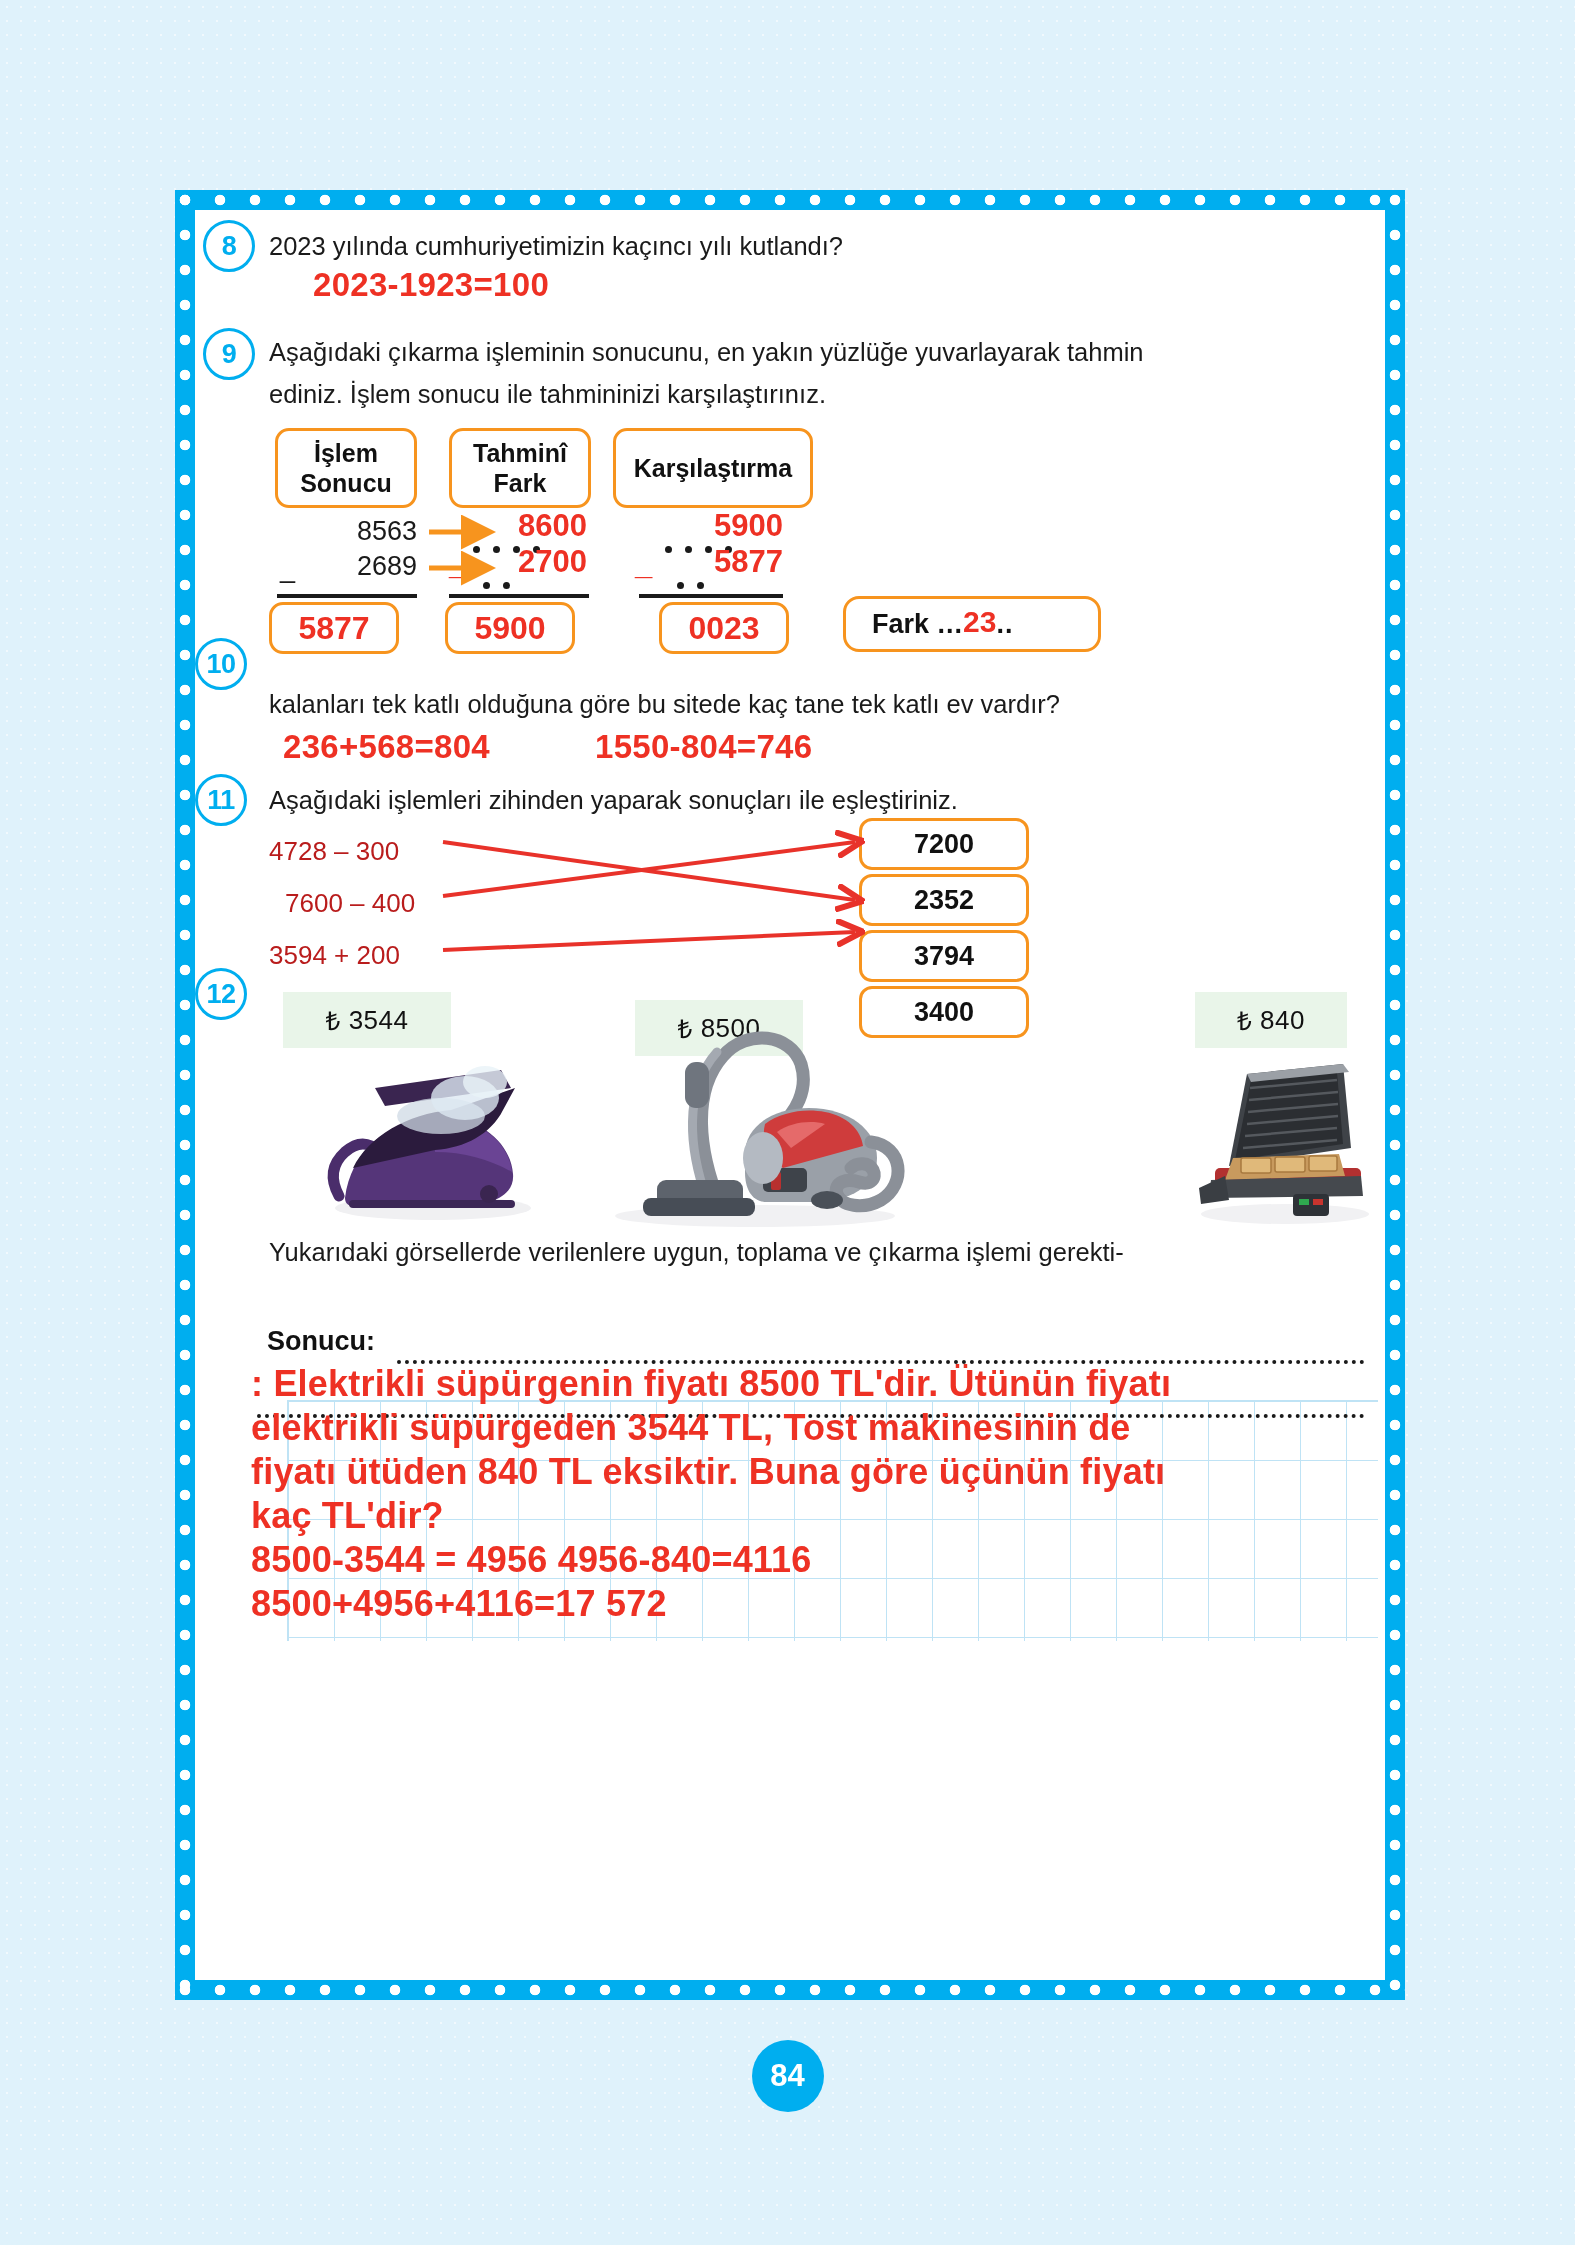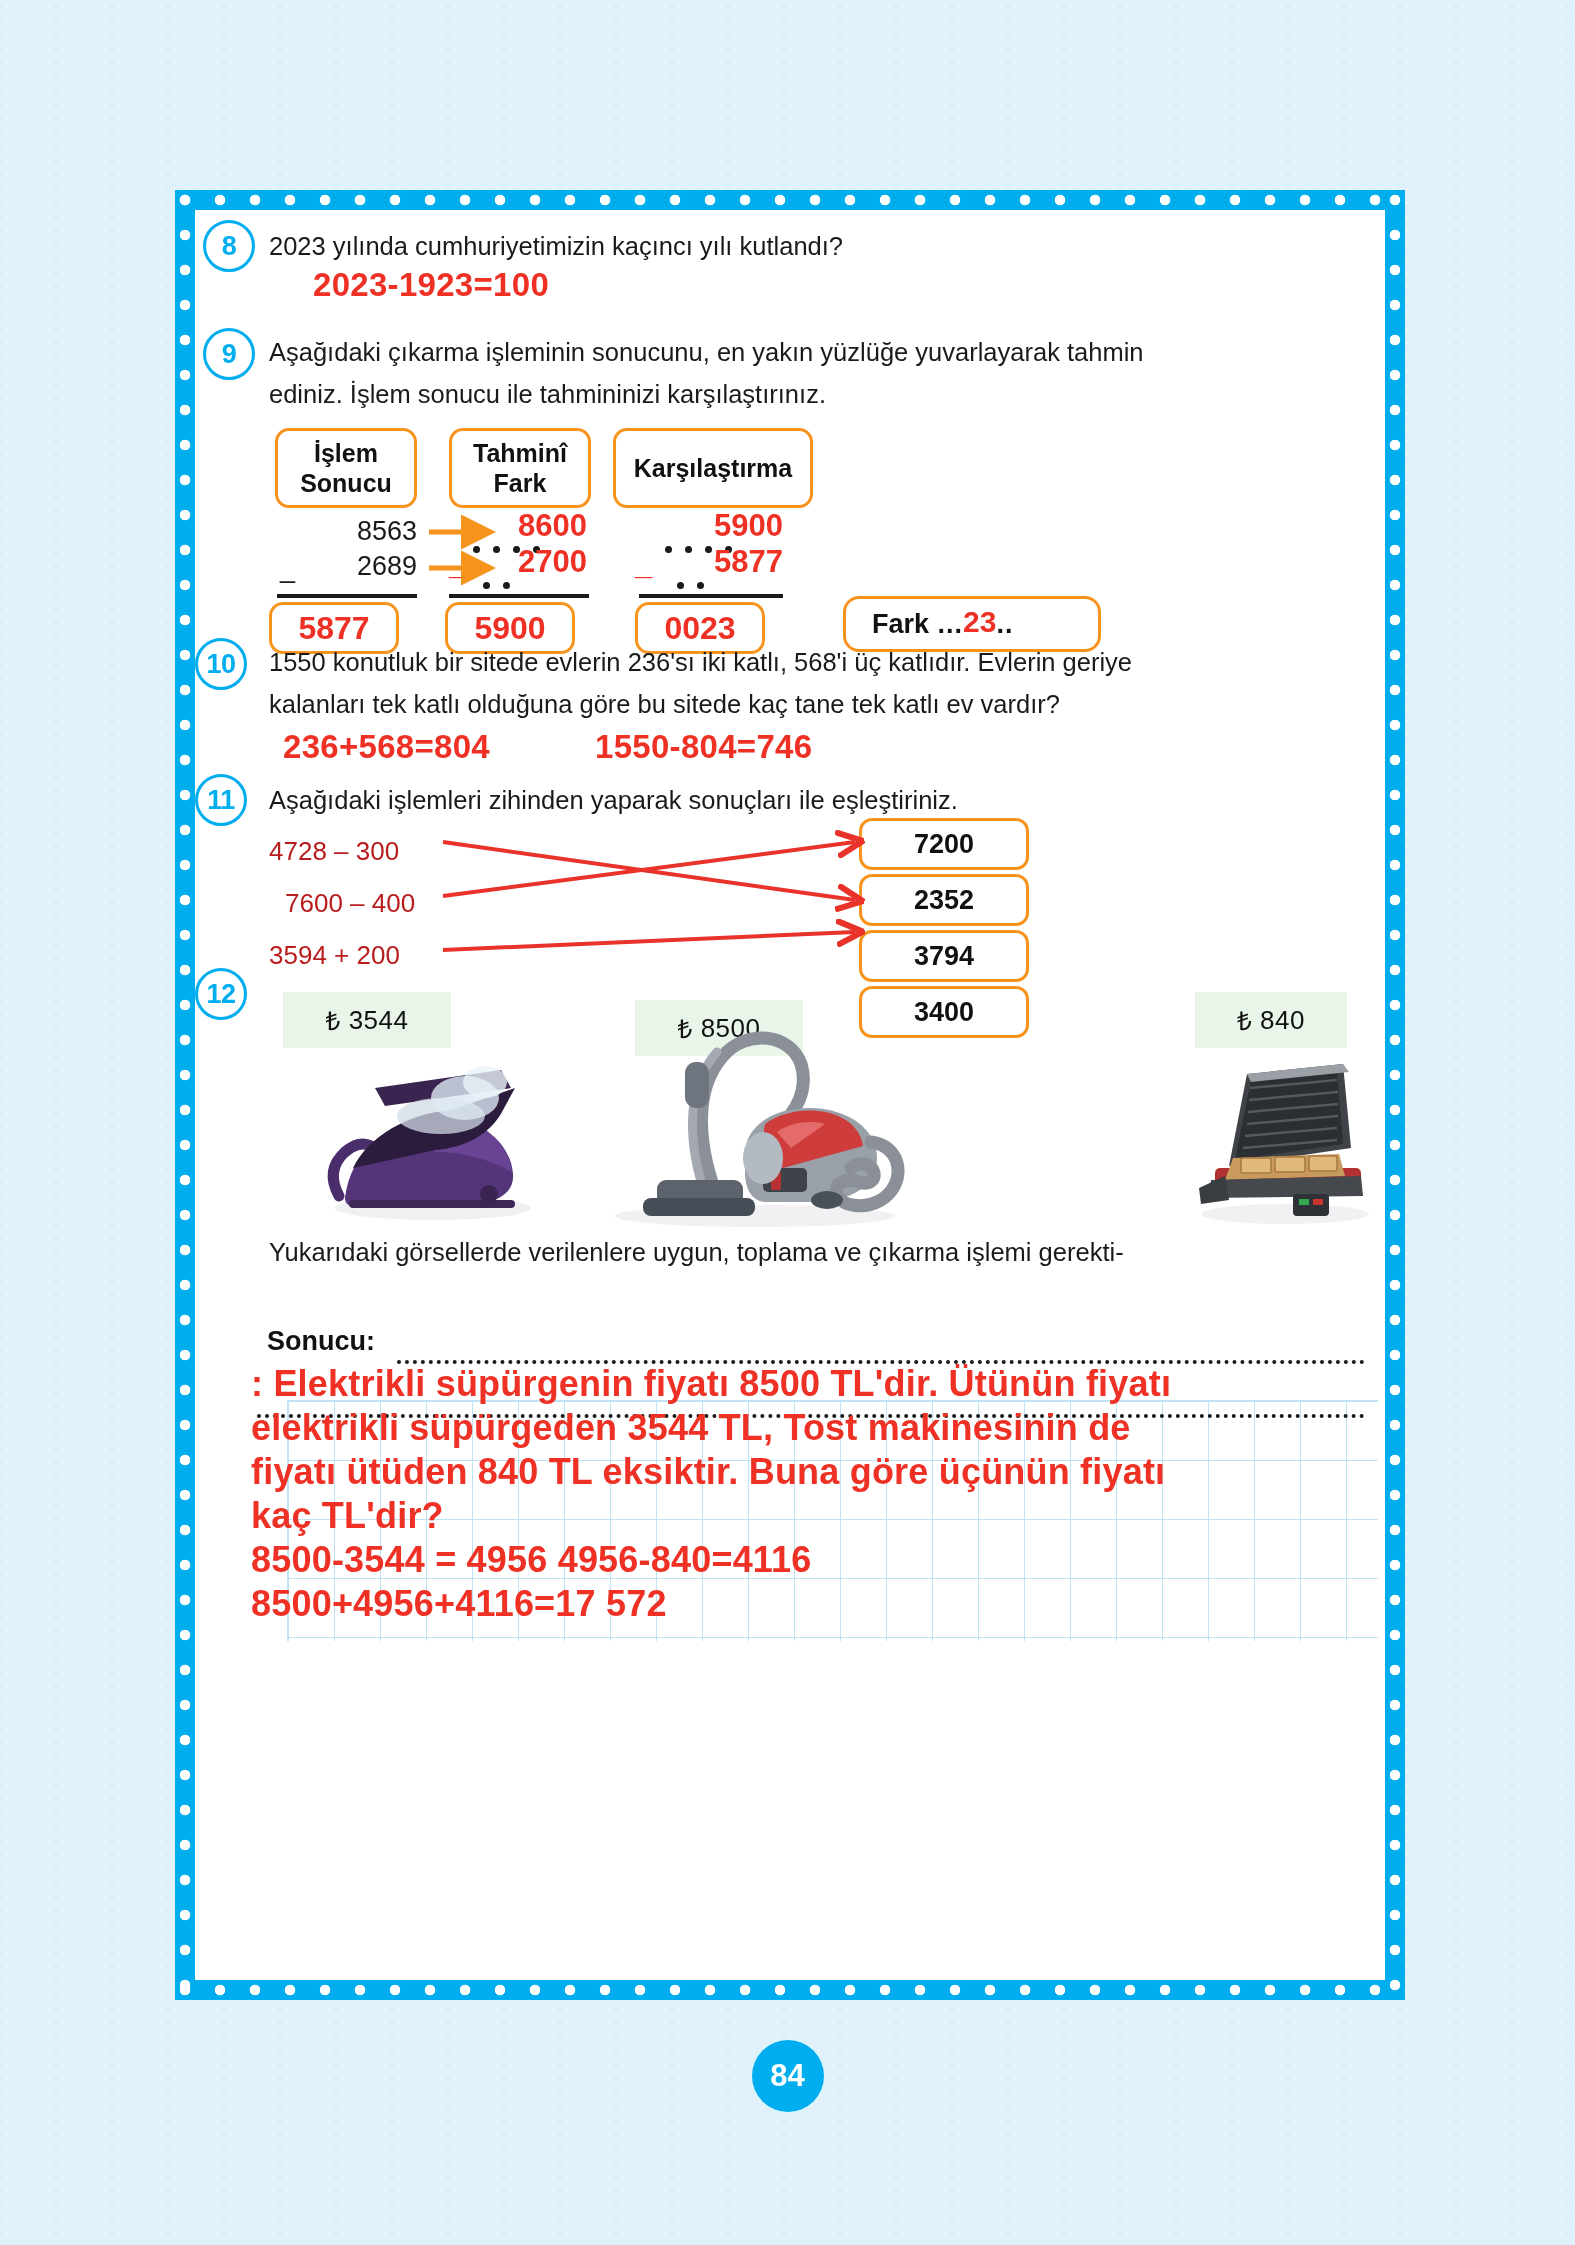--- a/index.html
+++ b/index.html
@@ -213,31 +213,30 @@
         <i></i>
         <i></i>
       </div>
     <div class="minus red" style="left:440px;top:336px;">_</div>
     <div class="col-num red" style="left:438px;top:334px;width:150px;">5877</div>
     <div class="dotrow" style="left:482px;top:372px;">
         <i></i>
         <i></i>
       </div>
     <div class="rule" style="left:444px;top:384px;width:144px;"></div>
-    <div class="resbox" style="left:440px;top:392px;width:130px;height:52px;">0023</div>
+    <div class="resbox" style="left:464px;top:392px;width:130px;height:52px;">0023</div>
 
     <div class="farkbox" style="left:648px;top:386px;width:258px;height:56px;">
       <span>Fark</span>
       <span class="dots">&nbsp;...</span>
       <span class="val">23</span>
       <span class="dots">..</span>
     </div>
 
     <div class="qnum" style="left:0px;top:428px;">10</div>
-    <div class="qtext" style="left:74px;top:432px;width:1100px;">1550 konutluk bir sitede evlerin 236'sı iki katlı, 568'i üç katlıdır. Evlerin geriye</div>
     <div class="qtext" style="left:74px;top:474px;width:1100px;">kalanları tek katlı olduğuna göre bu sitede kaç tane tek katlı ev vardır?</div>
     <div class="redans" style="left:88px;top:518px;">236+568=804</div>
     <div class="redans" style="left:400px;top:518px;">1550-804=746</div>
 
     <div class="qnum" style="left:0px;top:564px;">11</div>
     <div class="qtext" style="left:74px;top:570px;width:1100px;">Aşağıdaki işlemleri zihinden yaparak sonuçları ile eşleştiriniz.</div>
 
     <div class="mexp" style="left:74px;top:626px;">4728 – 300</div>
     <div class="mexp" style="left:74px;top:678px;margin-left:16px;">7600 – 400</div>
     <div class="mexp" style="left:74px;top:730px;">3594 + 200</div>

